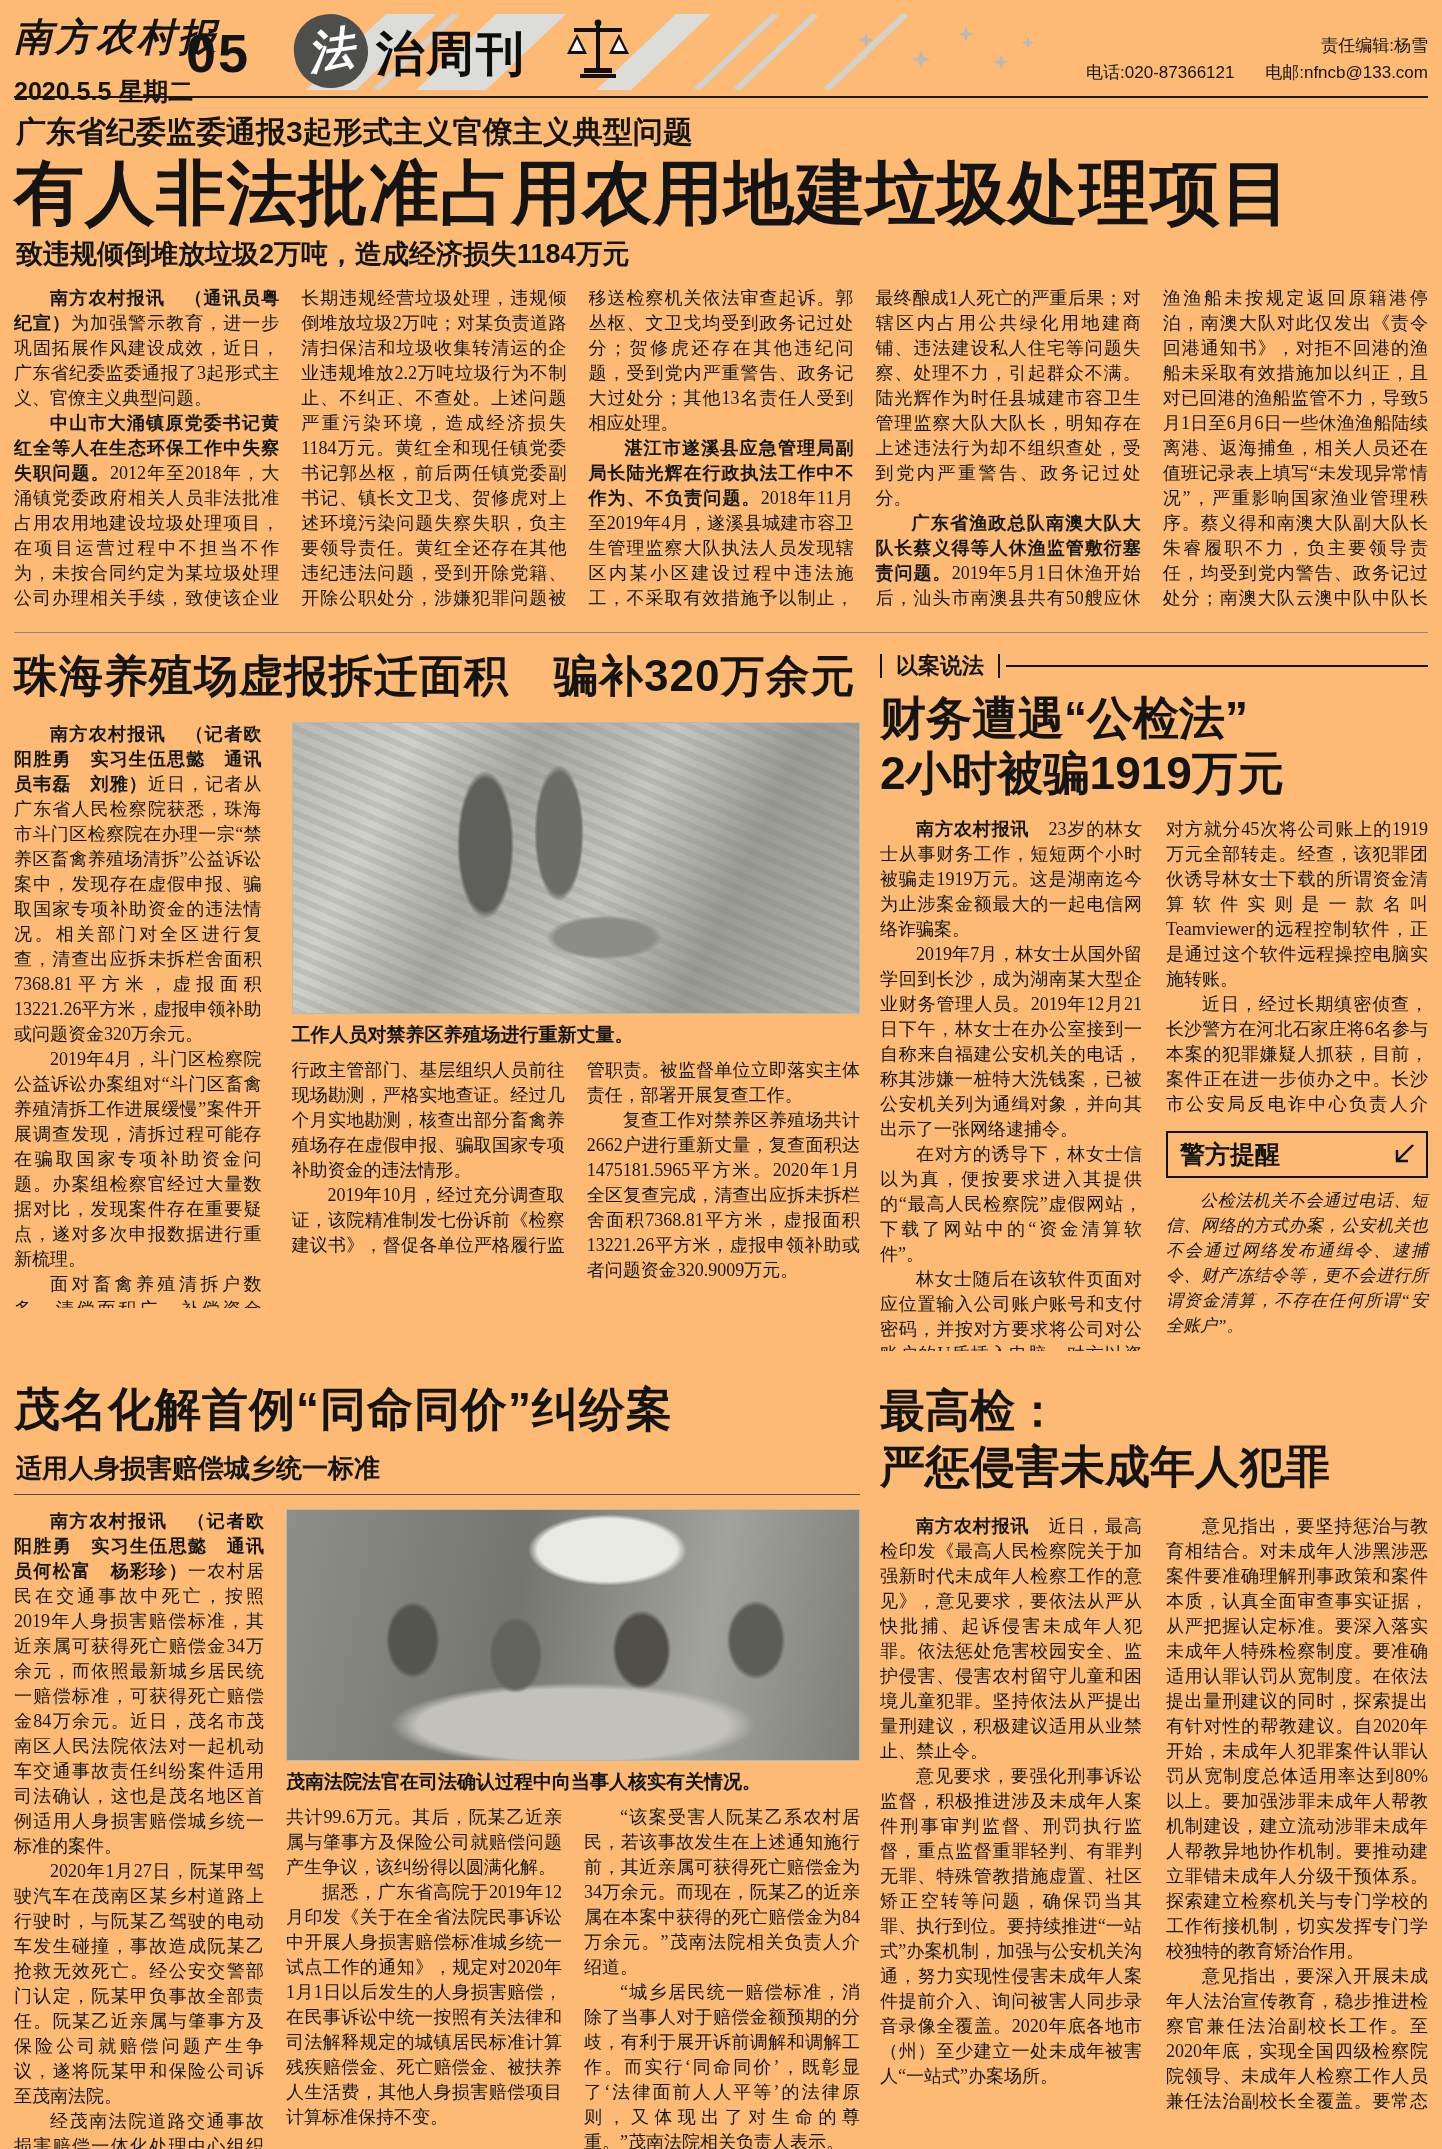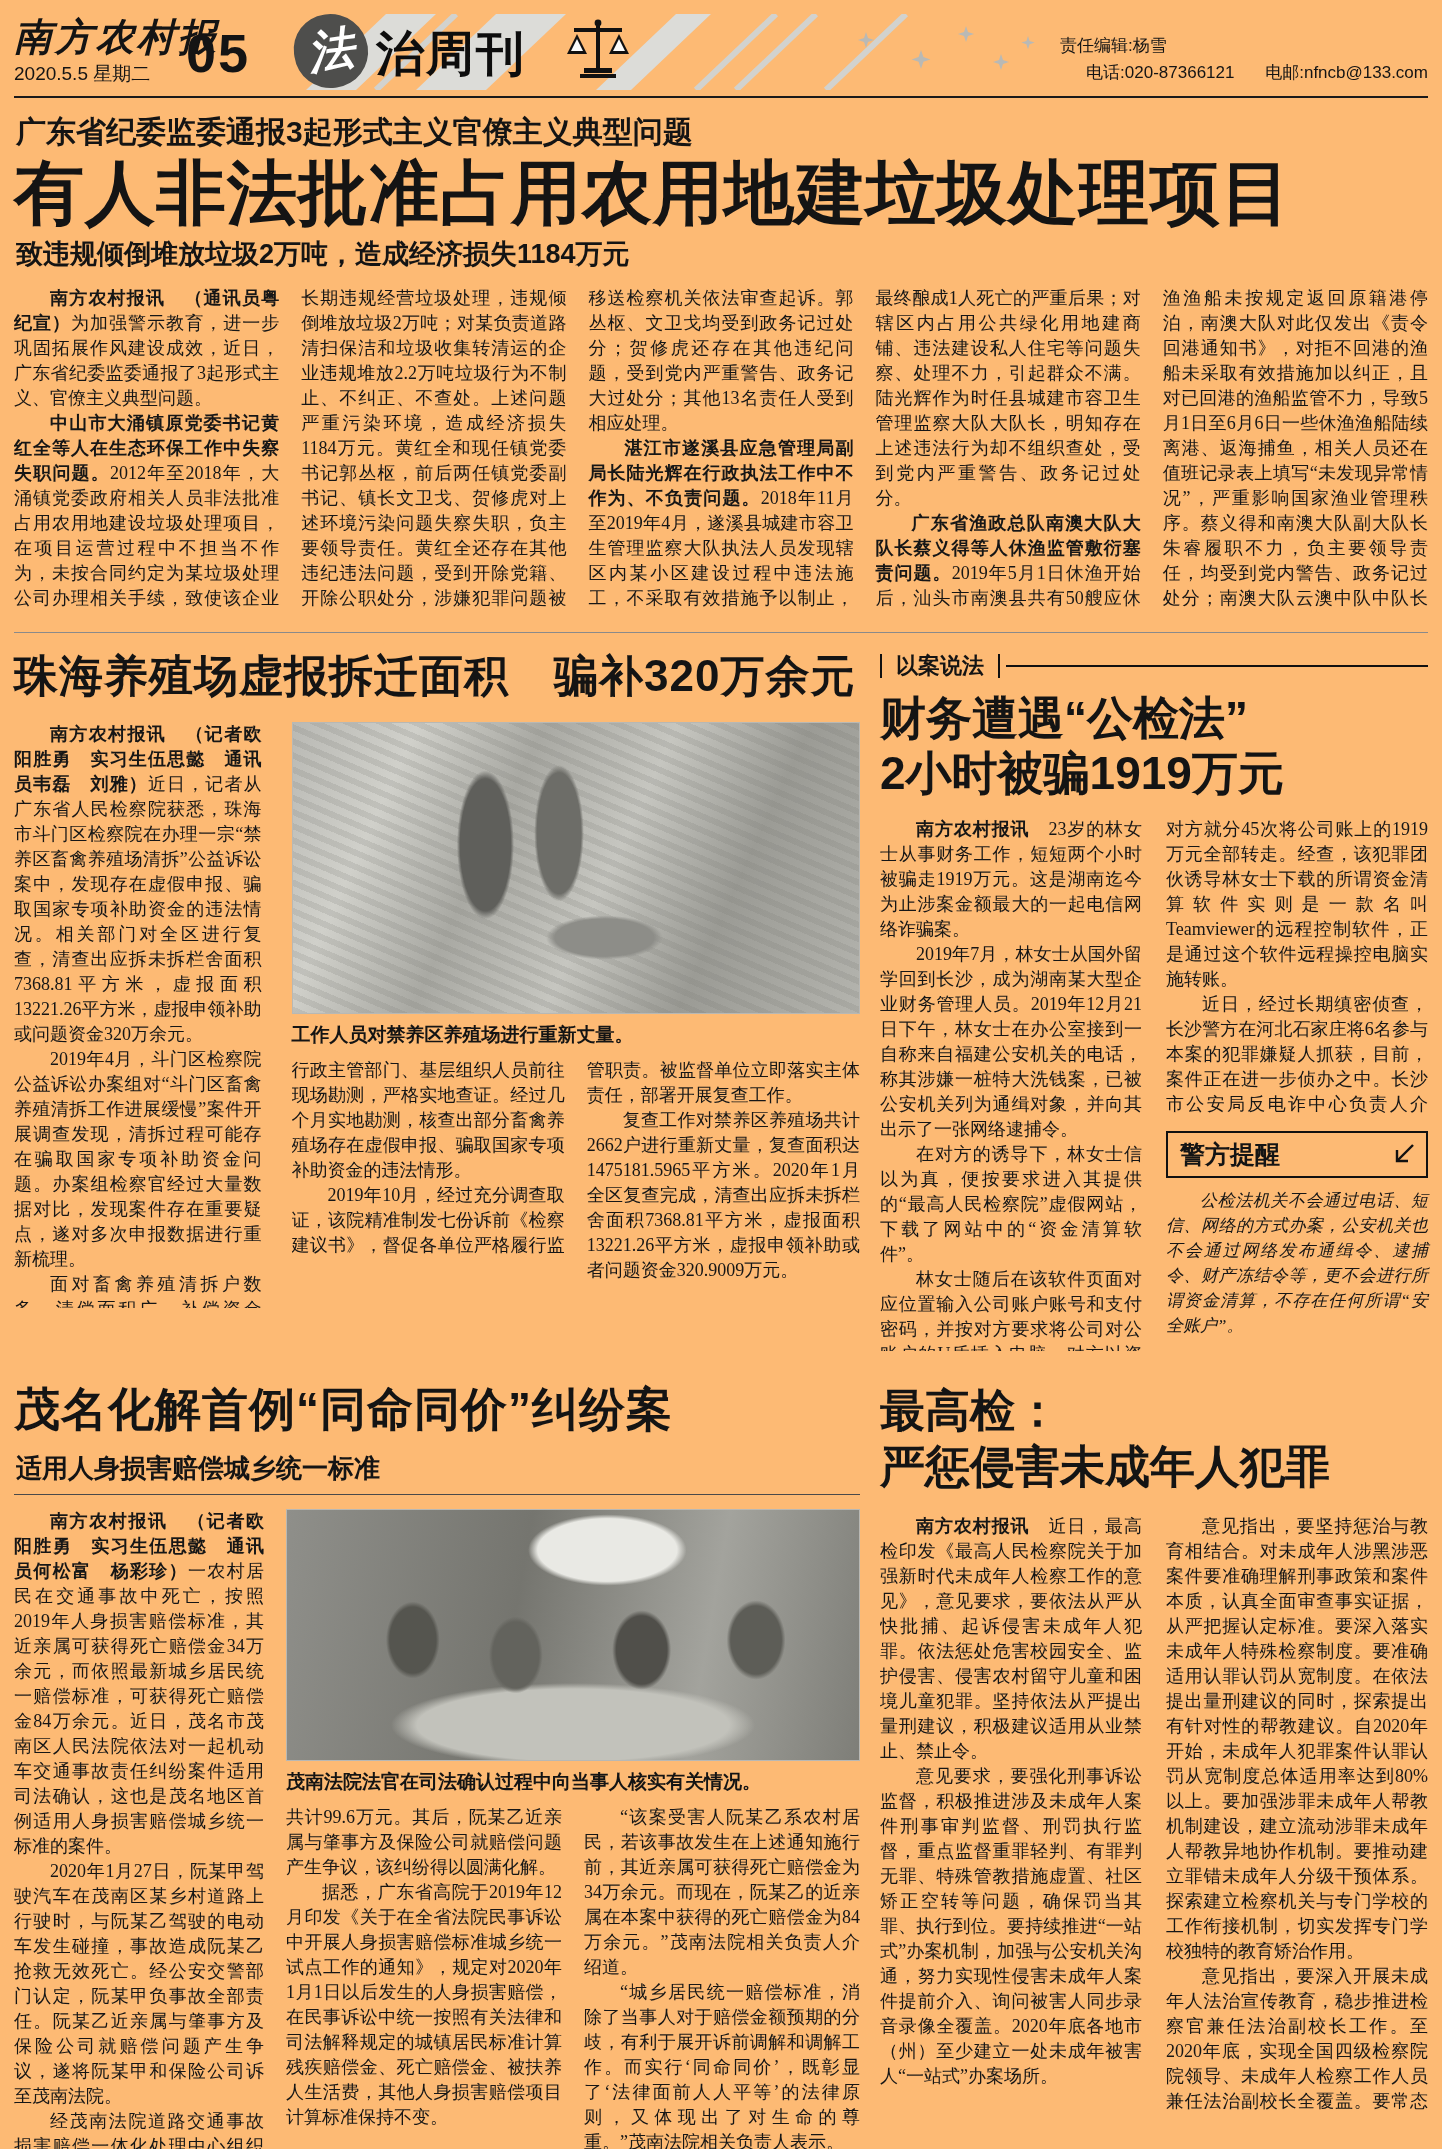--- a/index.html
+++ b/index.html
@@ -2,32 +2,32 @@
 <html><head>
 <meta charset="utf-8">
 <style>
   html,body{margin:0;padding:0;background:#777;}
   .page{width:1442px;height:2149px;background:#fdba74;margin:0 auto;position:relative;
         box-sizing:border-box;padding:10px 14px;overflow:hidden;color:#141414;
         font-family:"Liberation Serif",serif;}
   
   .masthead{position:relative;height:86px;border-bottom:2px solid #1a1a1a;}
   .paper-name{font-size:38px;font-weight:bold;font-style:italic;letter-spacing:3px;line-height:1.05;padding-top:8px;}
-  .paper-date{font-size:19px;font-family:"Liberation Sans",sans-serif;margin-top:3px;}
+  .paper-date{font-size:25px;font-family:"Liberation Sans",sans-serif;margin-top:17px;font-weight:bold;}
   .page-no{position:absolute;left:172px;top:12px;font-size:54px;font-weight:bold;
            font-family:"Liberation Sans",sans-serif;letter-spacing:2px;}
   .weekly{position:absolute;left:252px;top:0;width:790px;height:84px;}
   .ribbon{position:absolute;left:0;top:4px;}
   .fa-blob{position:absolute;left:28px;top:4px;width:74px;height:74px;border-radius:48% 52% 50% 50%;
            background:#4e4e4c;color:#fff;font-size:46px;font-weight:bold;display:flex;align-items:center;
            justify-content:center;transform:rotate(-8deg);font-style:italic;}
   .weekly-title{position:absolute;left:110px;top:12px;font-size:48px;font-weight:900;
                 font-family:"Liberation Sans",sans-serif;letter-spacing:2px;color:#0d0d0d;}
   .scales{position:absolute;left:300px;top:8px;}
-  .mast-right{position:absolute;right:0;bottom:10px;text-align:left;font-size:17px;
+  .mast-right{position:absolute;right:0;bottom:10px;text-align:right;font-size:17px;
               font-family:"Liberation Sans",sans-serif;line-height:1.55;}
   .contact span{margin-left:26px;}
   
   .article p{margin:0;text-indent:2em;text-align:justify;font-size:18px;line-height:25px;color:#161616;}
   .article p.cont{text-indent:0;}
   .article b{font-weight:bold;}
   
   .kicker{font-size:30px;font-weight:bold;font-family:"Liberation Sans",sans-serif;margin:14px 0 4px 2px;}
   .h1{font-size:70px;font-weight:900;font-family:"Liberation Sans",sans-serif;letter-spacing:1px;
       line-height:1.04;white-space:nowrap;margin:2px 0 4px 0;}

